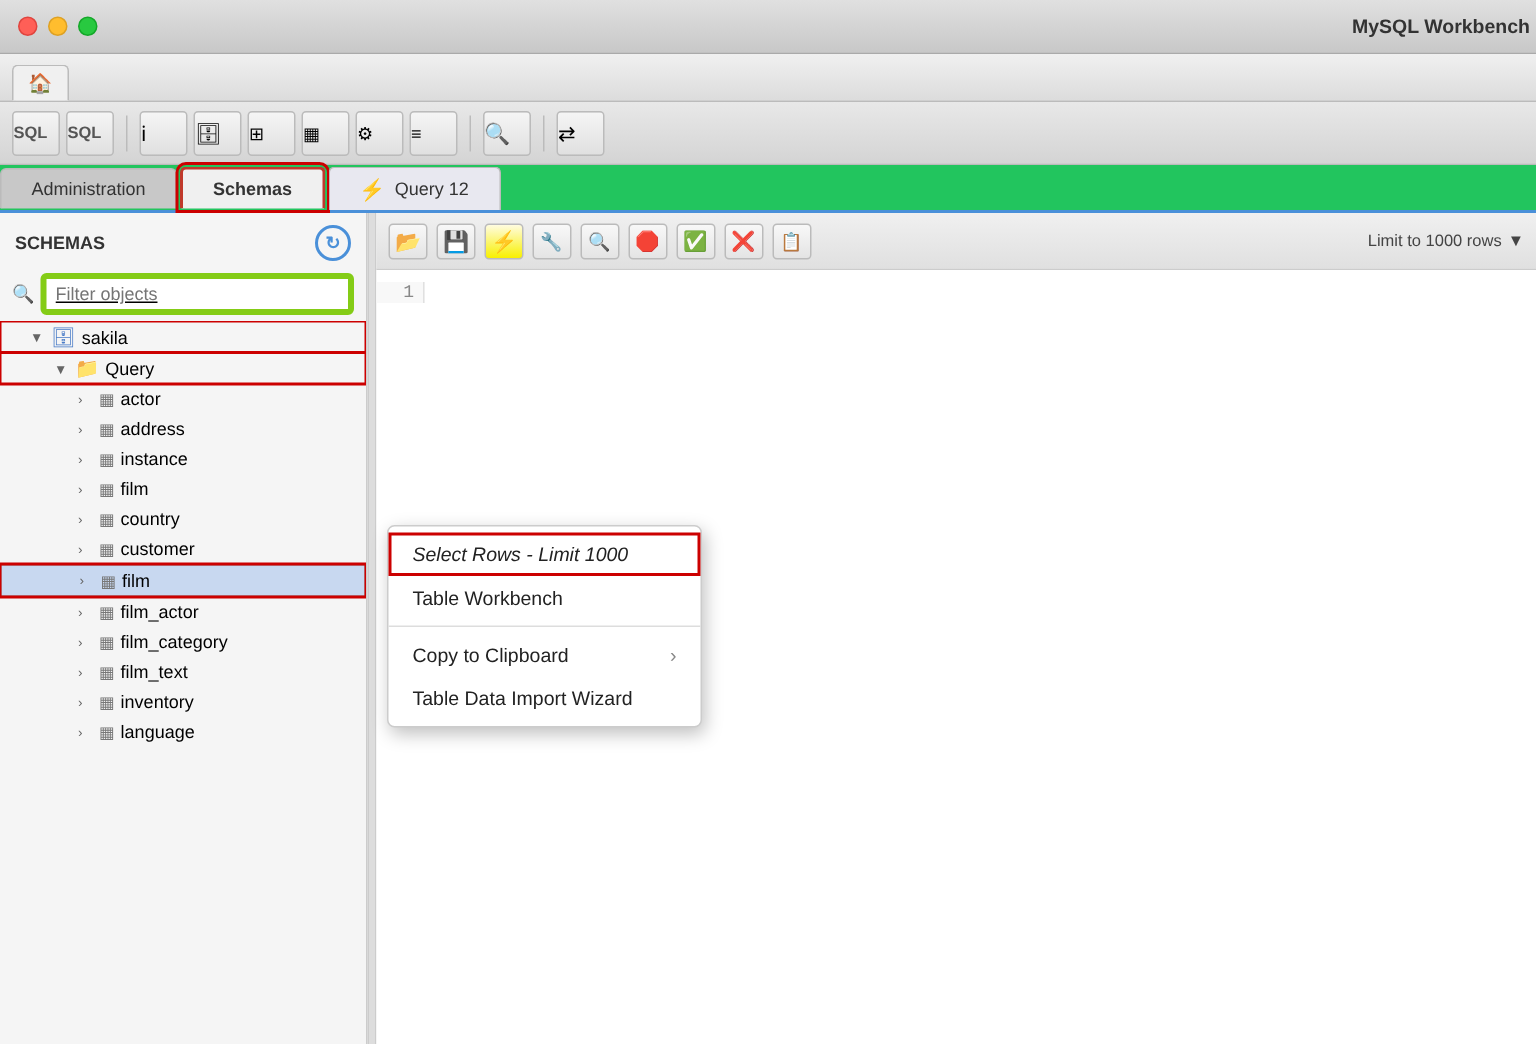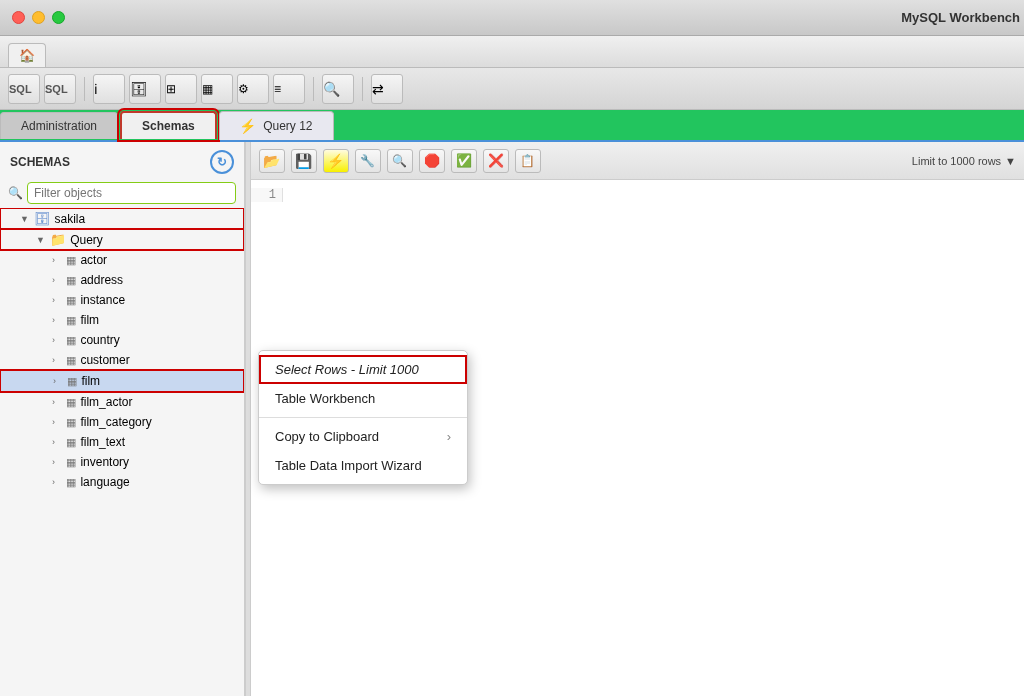--- a/index.html
+++ b/index.html
@@ -158,25 +158,26 @@
       justify-content: space-between;
     }
     .sidebar-search {
       padding: 4px 8px;
       display: flex;
       align-items: center;
       gap: 4px;
     }
     .sidebar-search input {
       flex: 1;
-      border: 1px solid #84cc16;
+      border: 4px solid #84cc16;
       border-radius: 4px;
       padding: 3px 6px;
       font-size: 12px;
       background: white;
+      text-decoration: underline;
     }
     .tree-area {
       flex: 1;
       overflow-y: auto;
       overflow-x: hidden;
     }
     .tree-item {
       display: flex;
       align-items: center;
       padding: 3px 8px;

